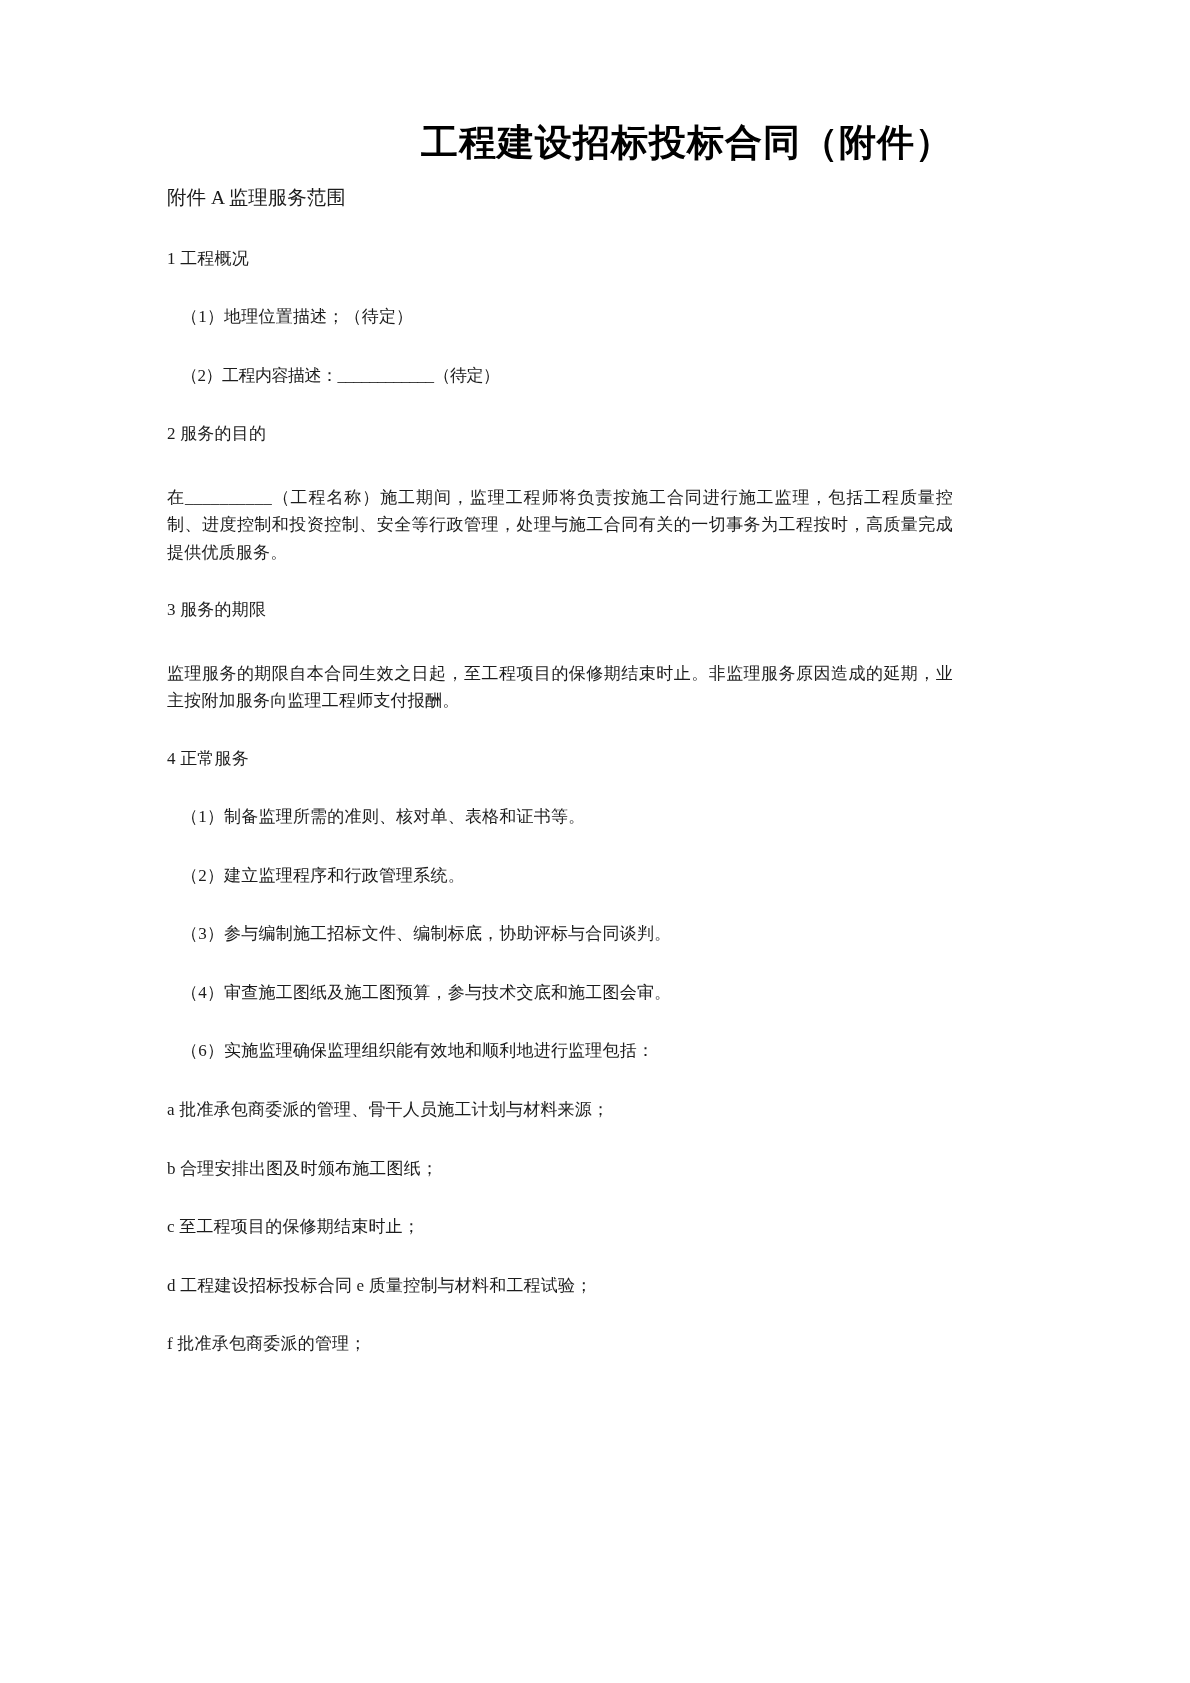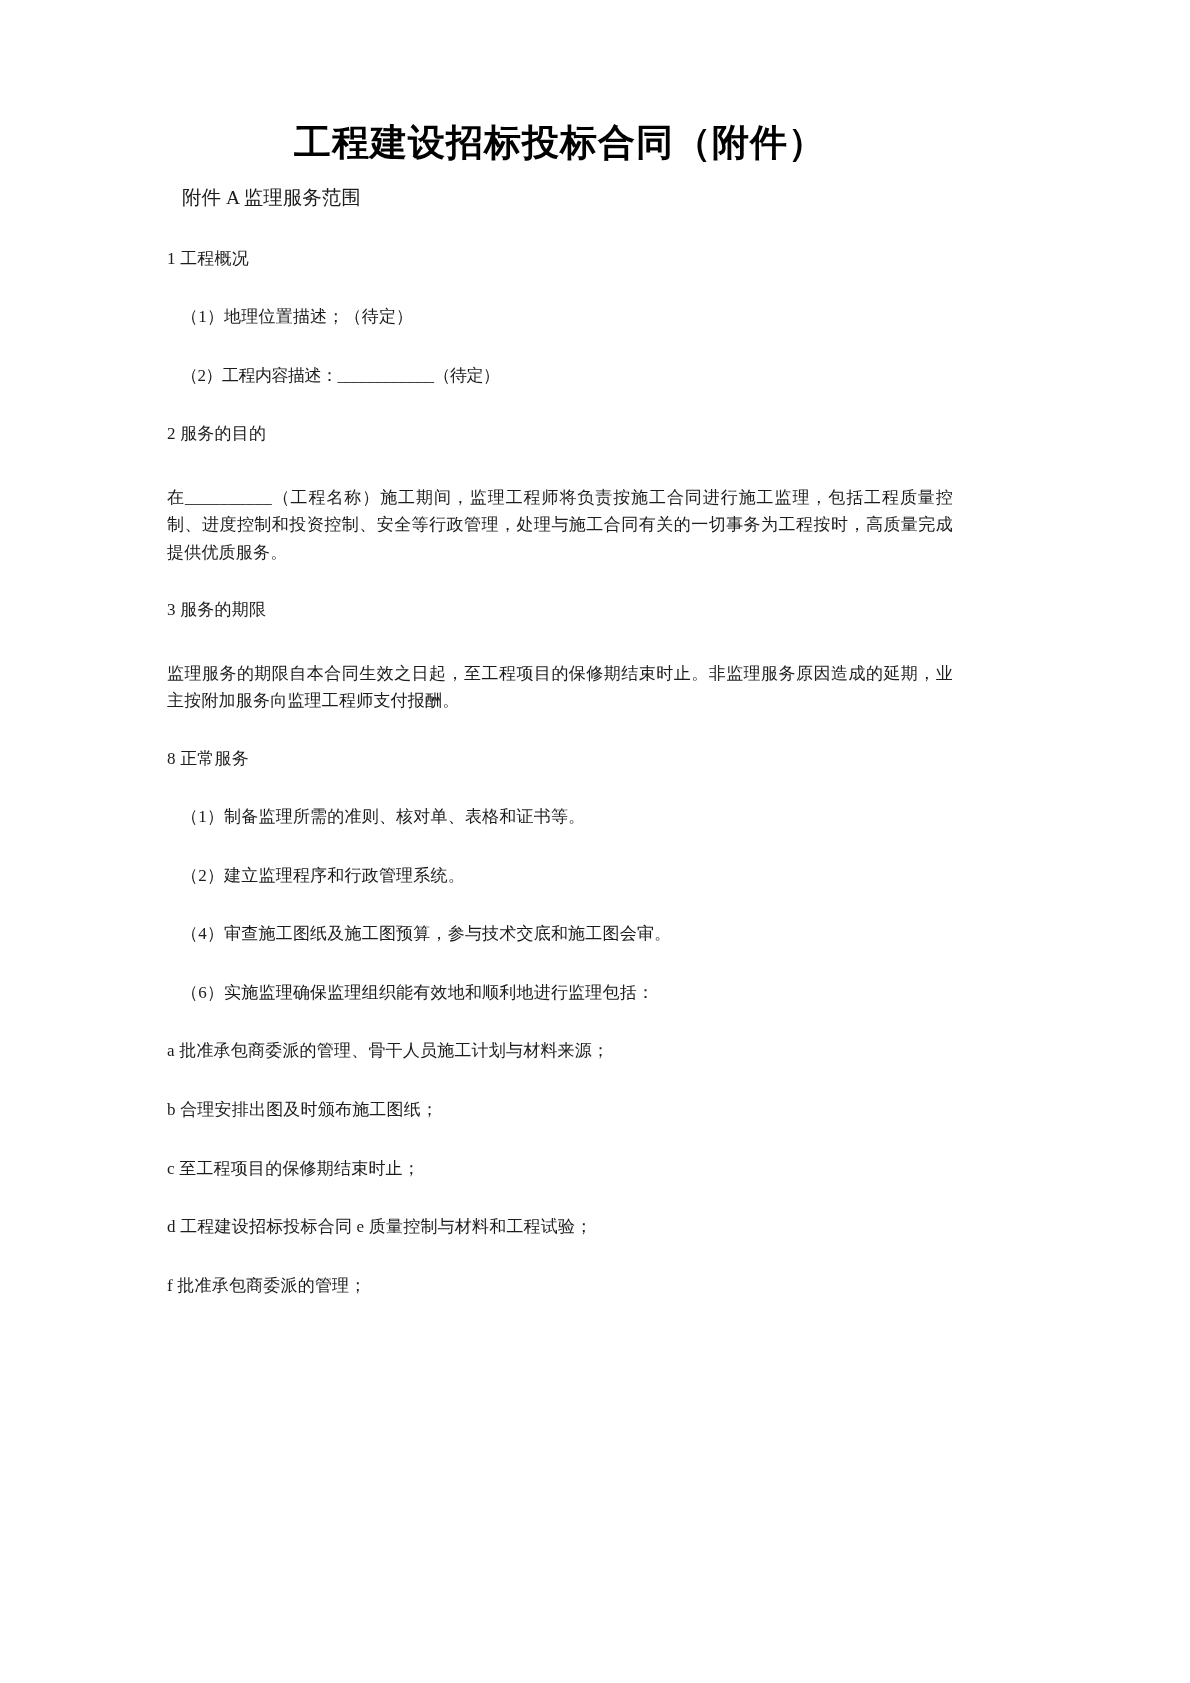--- a/index.html
+++ b/index.html
@@ -24,21 +24,21 @@
   }
   .content {
     position: absolute;
     left: 167px;
     top: 118px;
     width: 786px;
   }
   .doc-title {
     font-size: 37px;
     font-weight: bold;
-    text-align: center;
+    text-align: right;
     letter-spacing: 1px;
     line-height: 1.35;
     margin: 0 0 14px 0;
     color: #000000;
   }
   .para {
     font-size: 17px;
     line-height: 1.62;
     margin: 0 0 31px 0;
     text-align: justify;
@@ -54,21 +54,21 @@
   .para.block {
     margin-bottom: 30px;
     margin-top: 36px;
   }
   .blank-long {
     letter-spacing: -0.5px;
   }
   .subhead {
     font-size: 19.5px;
     line-height: 1.62;
-    margin: 0 0 31px 15px;
+    margin: 0 0 31px 0;
     color: #1c1c1c;
   }
 </style>
 </head>
 <body>
 
 <div class="page">
   <div class="content">
 
     <h1 class="doc-title">工程建设招标投标合同（附件）</h1>
@@ -82,26 +82,27 @@
     <p class="para indent blank-long">（2）工程内容描述：____________（待定）</p>
 
     <p class="para">2 服务的目的</p>
 
     <p class="para block">在__________（工程名称）施工期间，监理工程师将负责按施工合同进行施工监理，包括工程质量控制、进度控制和投资控制、安全等行政管理，处理与施工合同有关的一切事务为工程按时，高质量完成提供优质服务。</p>
 
     <p class="para">3 服务的期限</p>
 
     <p class="para block">监理服务的期限自本合同生效之日起，至工程项目的保修期结束时止。非监理服务原因造成的延期，业主按附加服务向监理工程师支付报酬。</p>
 
-    <p class="para">8 正常服务</p>
+    <p class="para">4 正常服务</p>
 
     <p class="para indent">（1）制备监理所需的准则、核对单、表格和证书等。</p>
 
     <p class="para indent">（2）建立监理程序和行政管理系统。</p>
 
+    <p class="para indent">（3）参与编制施工招标文件、编制标底，协助评标与合同谈判。</p>
 
     <p class="para indent">（4）审查施工图纸及施工图预算，参与技术交底和施工图会审。</p>
 
 
     <p class="para indent">（6）实施监理确保监理组织能有效地和顺利地进行监理包括：</p>
 
     <p class="para">a 批准承包商委派的管理、骨干人员施工计划与材料来源；</p>
 
     <p class="para">b 合理安排出图及时颁布施工图纸；</p>
 

